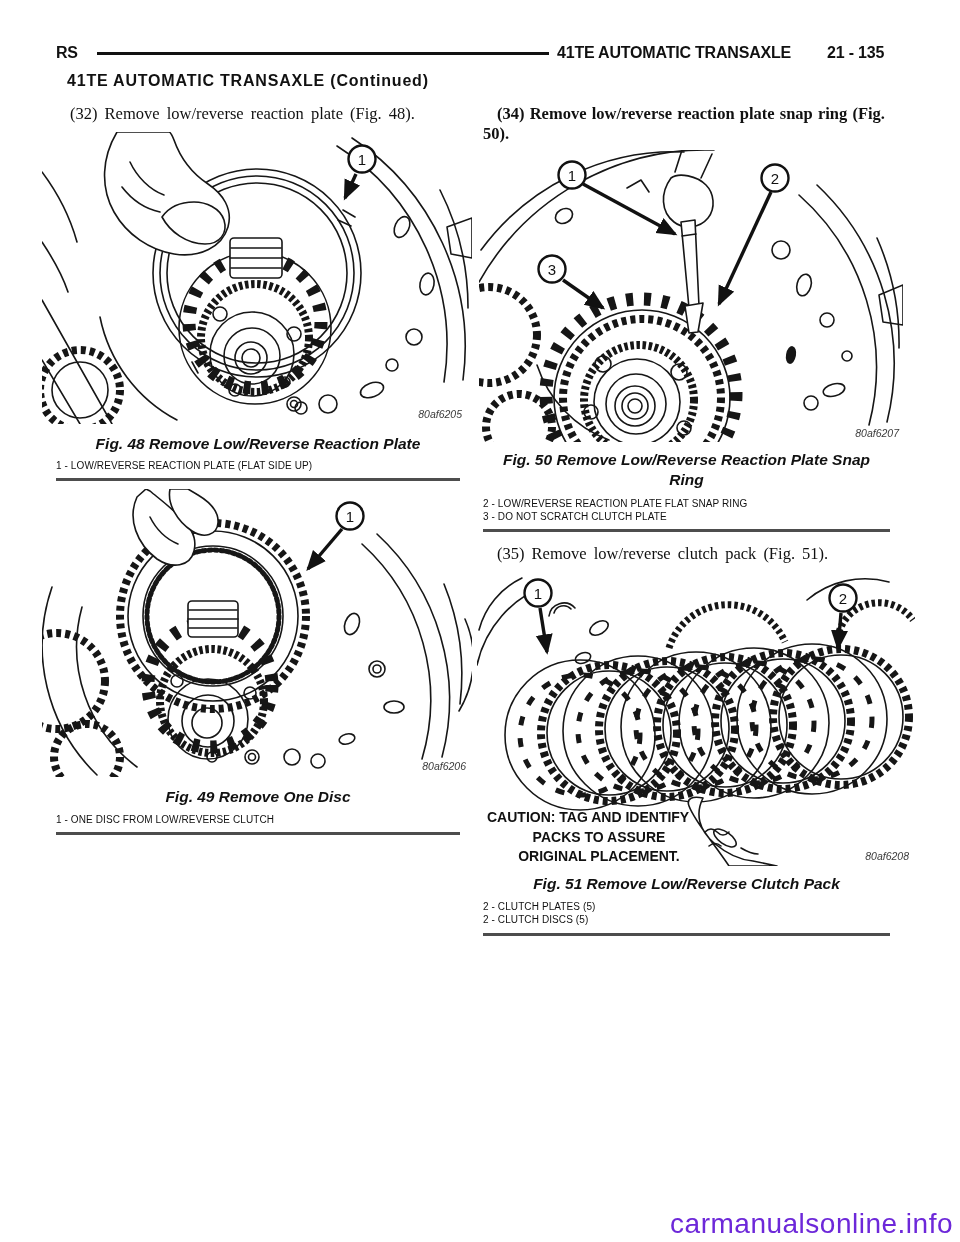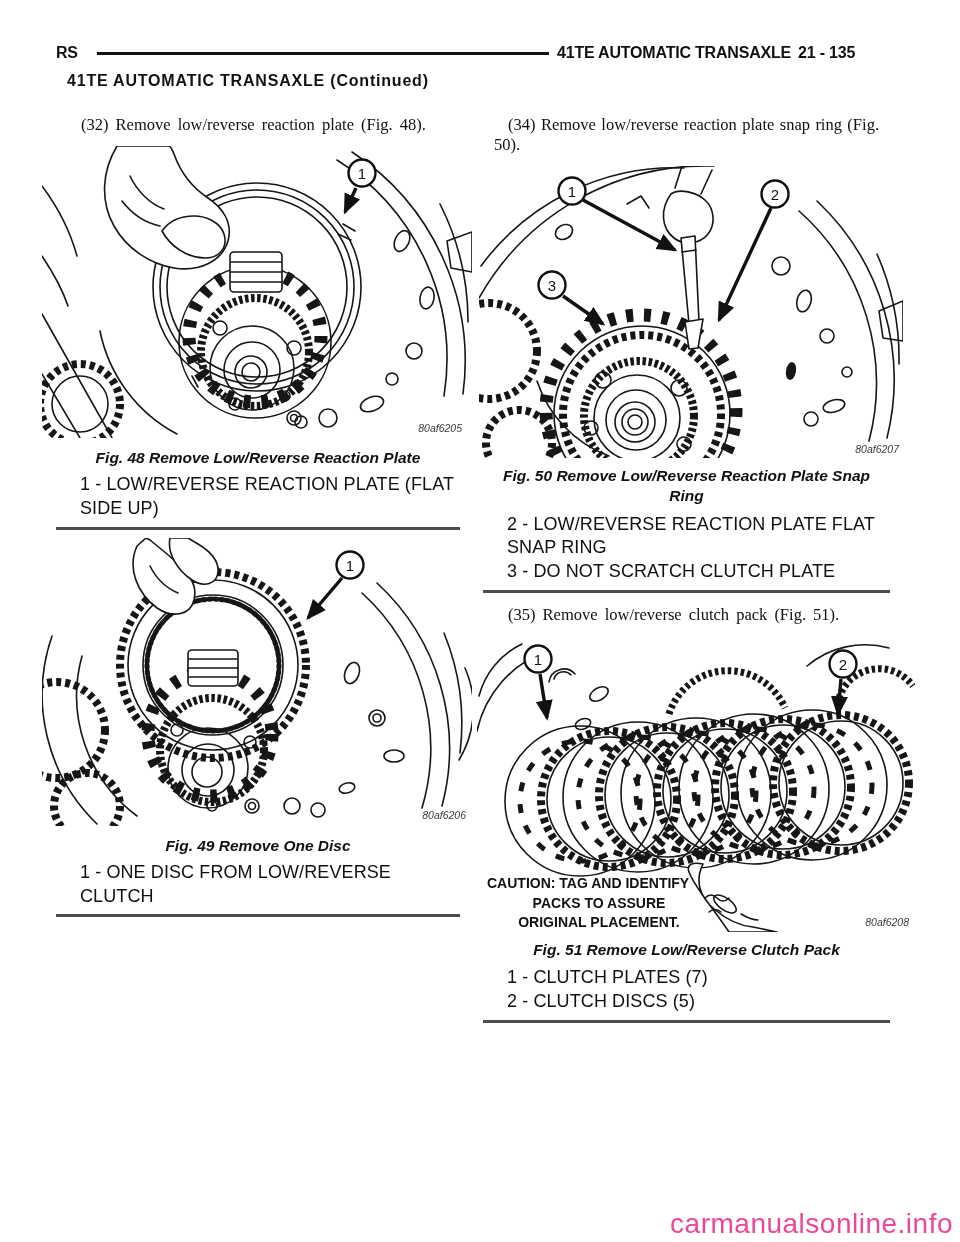--- a/index.html
+++ b/index.html
@@ -6,30 +6,30 @@
   #page {
     position:relative; width:960px; height:1242px; background:#fff;
     font-family:"Liberation Sans", sans-serif; color:#111; overflow:hidden;
   }
   .hdr { position:absolute; top:44px; font-weight:bold; font-size:16px; letter-spacing:-0.2px; white-space:nowrap;text-align:center; }
   #hline { position:absolute; left:97px; top:52px; width:452px; height:3px; background:#111; }
   #cont-heading { position:absolute; left:67px; top:72px; font-weight:bold; font-size:16px; letter-spacing:0.8px; white-space:nowrap; }
   .col { position:absolute; top:104px; }
   #colL { left:56px; width:404px; }
   #colR { left:483px; width:407px; }
-  .step { font-family:"Liberation Serif", serif; font-size:16.5px; line-height:1.22; text-indent:14px; margin:11px; }
+  .step { font-family:"Liberation Serif", serif; font-size:16.5px; line-height:1.22; text-indent:14px; margin:0; }
   .ws { word-spacing:0.18em; }
-  .j { text-align:justify; max-width:402px; }
+  .j { text-align:justify; max-width:402px;font-weight:bold; }
   .figwrap { position:relative; line-height:0; }
   .figcap { text-align:center; font-weight:bold; font-style:italic; font-size:15.5px; line-height:1.3; margin:0 auto; }
   .cap50 { max-width:380px; }
-  .leg { font-size:18px; line-height:1.32; letter-spacing:0.1px;margin-left:24px; }
+  .leg { font-size:10px; line-height:1.32; letter-spacing:0.1px; }
   .rule { border:0; border-top:3px solid #4d4d4d; margin:0; }
   .mt6{margin-top:6px}.mt8{margin-top:8px}.mt10{margin-top:10px}.mt12{margin-top:12px}
-  #wm { position:absolute; right:7px; bottom:2px; font-size:28px; color:#ec4899; letter-spacing:0.5px; }
+  #wm { position:absolute; right:7px; bottom:2px; font-size:28px; color:#6d28d9; letter-spacing:0.5px; }
 
   
   .ln  { fill:none; stroke:#161616; stroke-width:1.6; stroke-linecap:round; stroke-linejoin:round; }
   .lnw { fill:#ffffff; stroke:#161616; stroke-width:1.6; stroke-linejoin:round; }
   .teeth  { fill:none; stroke:#161616; stroke-width:8;  stroke-dasharray:5 4; }
   .teethF { fill:none; stroke:#161616; stroke-width:8;  stroke-dasharray:3.5 2.6; }
   .spline { fill:none; stroke:#161616; stroke-width:13; stroke-dasharray:7 11; }
   .scallop{ fill:none; stroke:#161616; stroke-width:5;  stroke-dasharray:9 13; }
   .co  { fill:#fff; stroke:#111; stroke-width:2.4; }
   .con { font:15px "Liberation Sans", sans-serif; fill:#111; }
@@ -38,21 +38,21 @@
   .cau { font:bold 14px "Liberation Sans", sans-serif; fill:#111; }
 </style>
 </head>
 <body>
 
 <div id="page">
 
   <div class="hdr" style="left:56px">RS</div>
   <div id="hline"></div>
   <div class="hdr" style="left:557px">41TE AUTOMATIC TRANSAXLE</div>
-  <div class="hdr" style="left:798px">21 - 135</div>
+  <div class="hdr" style="left:827px">21 - 135</div>
   <div id="cont-heading">41TE AUTOMATIC TRANSAXLE (Continued)</div>
 
   <div id="colL" class="col">
 
     <p class="step ws">(32) Remove low/reverse reaction plate (Fig. 48).</p>
 
     <div class="figwrap mt8" style="margin-left:-14px">
       <svg width="430" height="292" viewBox="0 0 430 292">
         <defs>
           <marker id="ahead" markerWidth="7" markerHeight="6" refX="5.2" refY="2.5" orient="auto">
@@ -339,20 +339,20 @@
         <g>
           <line class="arr" x1="364" y1="43" x2="361" y2="78" marker-end="url(#ahead)"></line>
           <circle class="co" cx="366" cy="28" r="13.5"></circle>
           <text class="con" x="366" y="33.5" text-anchor="middle">2</text>
         </g>
         <text class="figcode" x="432" y="290" text-anchor="end">80af6208</text>
       </svg>
     </div>
     <div class="figcap mt8">Fig. 51 Remove Low/Reverse Clutch Pack</div>
     <div class="leg mt6">
-      <div>1 - CLUTCH PLATES (7)</div>
+      <div>2 - CLUTCH PLATES (5)</div>
       <div>2 - CLUTCH DISCS (5)</div>
     </div>
     <hr class="rule mt6">
   </div>
 
   <div id="wm">carmanualsonline.info</div>
 </div>
 
 </body></html>

